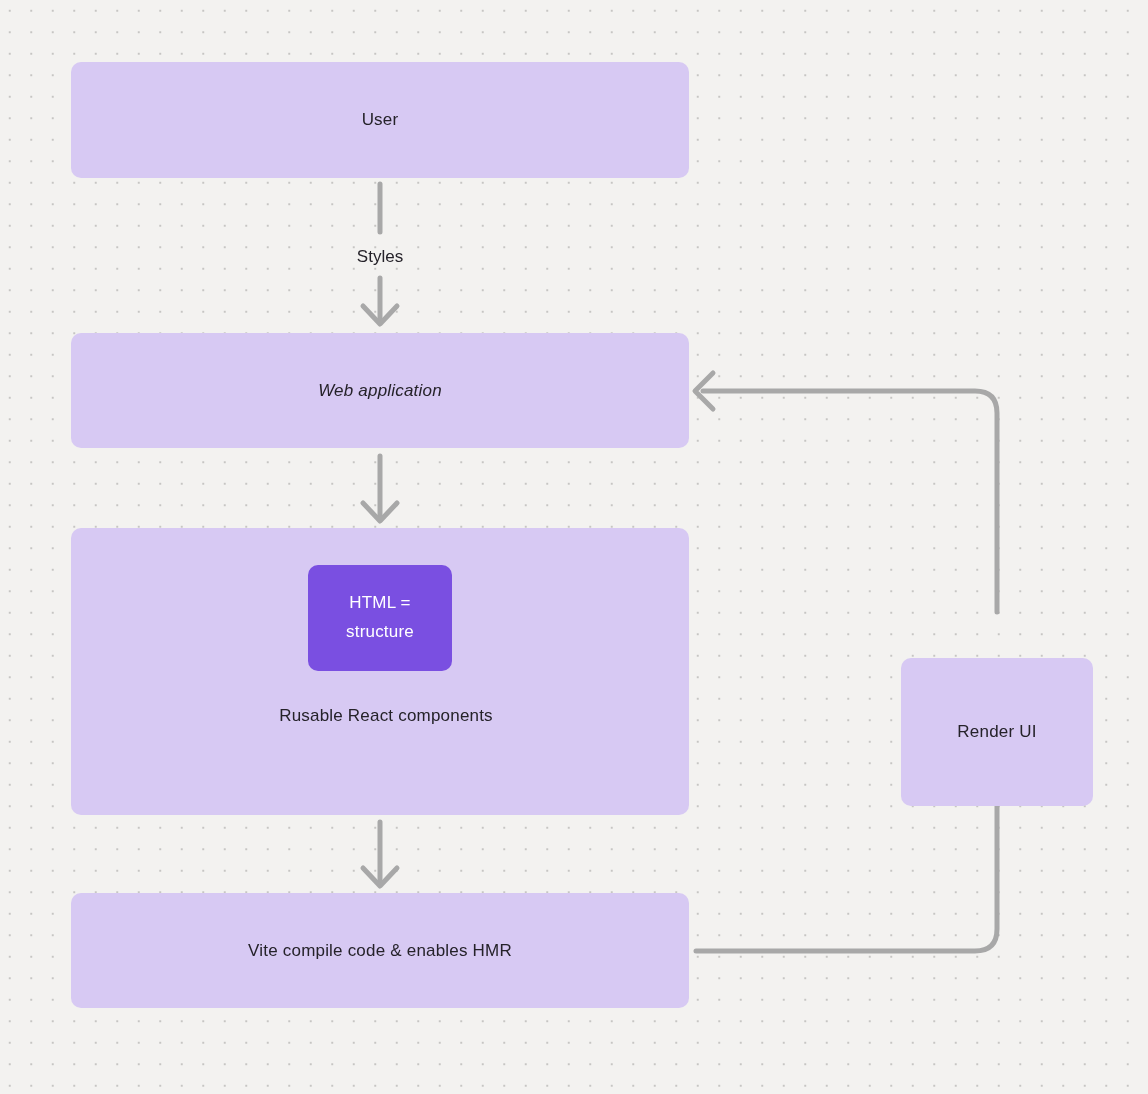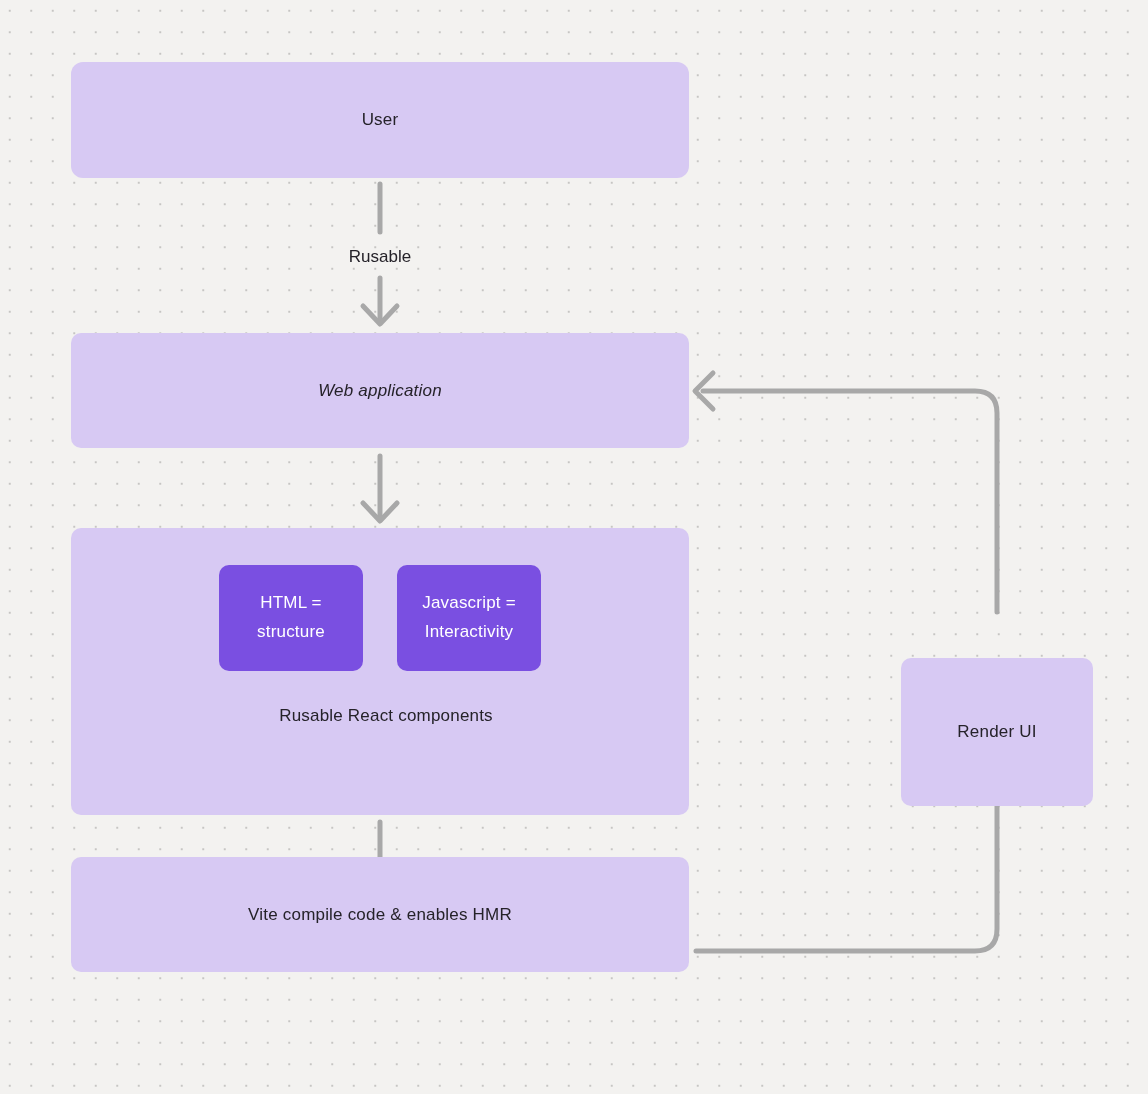--- a/index.html
+++ b/index.html
@@ -40,23 +40,23 @@
   .node{
     position:absolute;
     background:var(--node-fill);
     border-radius:10px;
     display:flex;align-items:center;justify-content:center;
     color:var(--text);
     font-size:17px;font-weight:500;
     letter-spacing:.2px;
     text-align:center;
   }
-  .node-user{left:71px;top:62px;width:618px;height:116px;border-radius:12px;}
+  .node-user{left:71px;top:62px;width:618px;height:116px;}
   .node-webapp{left:71px;top:333px;width:618px;height:115px;font-style:italic;}
-  .node-vite{left:71px;top:857px;width:618px;height:115px;}
+  .node-vite{left:71px;top:893px;width:618px;height:115px;}
   .node-render{left:901px;top:613px;width:192px;height:148px;margin-top:45px;}
   .node-group{
     left:71px;top:528px;width:618px;height:287px;
     flex-direction:column;justify-content:flex-start;
     padding-top:37px;
   }
   .group-row{display:flex;gap:34px;}
   .child-node{
     width:144px;height:106px;
     background:var(--child-fill);
@@ -107,33 +107,30 @@
     <g>
       <path d="M997 612 V413 Q997 391 975 391 H703"></path>
       <path d="M713 373 L695 391 L713 409"></path>
     </g>
   </svg>
 
   <div class="node node-user">
     <span>User</span>
   </div>
 
-  <div class="edge-label">Rusable</div>
+  <div class="edge-label">Styles</div>
 
   <div class="node node-webapp">
     <span>Web application</span>
   </div>
 
   <div class="node node-group">
     <div class="group-row">
       <div class="child-node">
         <span>HTML = structure</span>
-      </div>
-      <div class="child-node">
-        <span>Javascript = Interactivity</span>
       </div>
     </div>
     <div class="group-label">Rusable React components</div>
   </div>
 
   <div class="node node-vite">
     <span>Vite compile code &amp; enables HMR</span>
   </div>
 
   <div class="node node-render">

